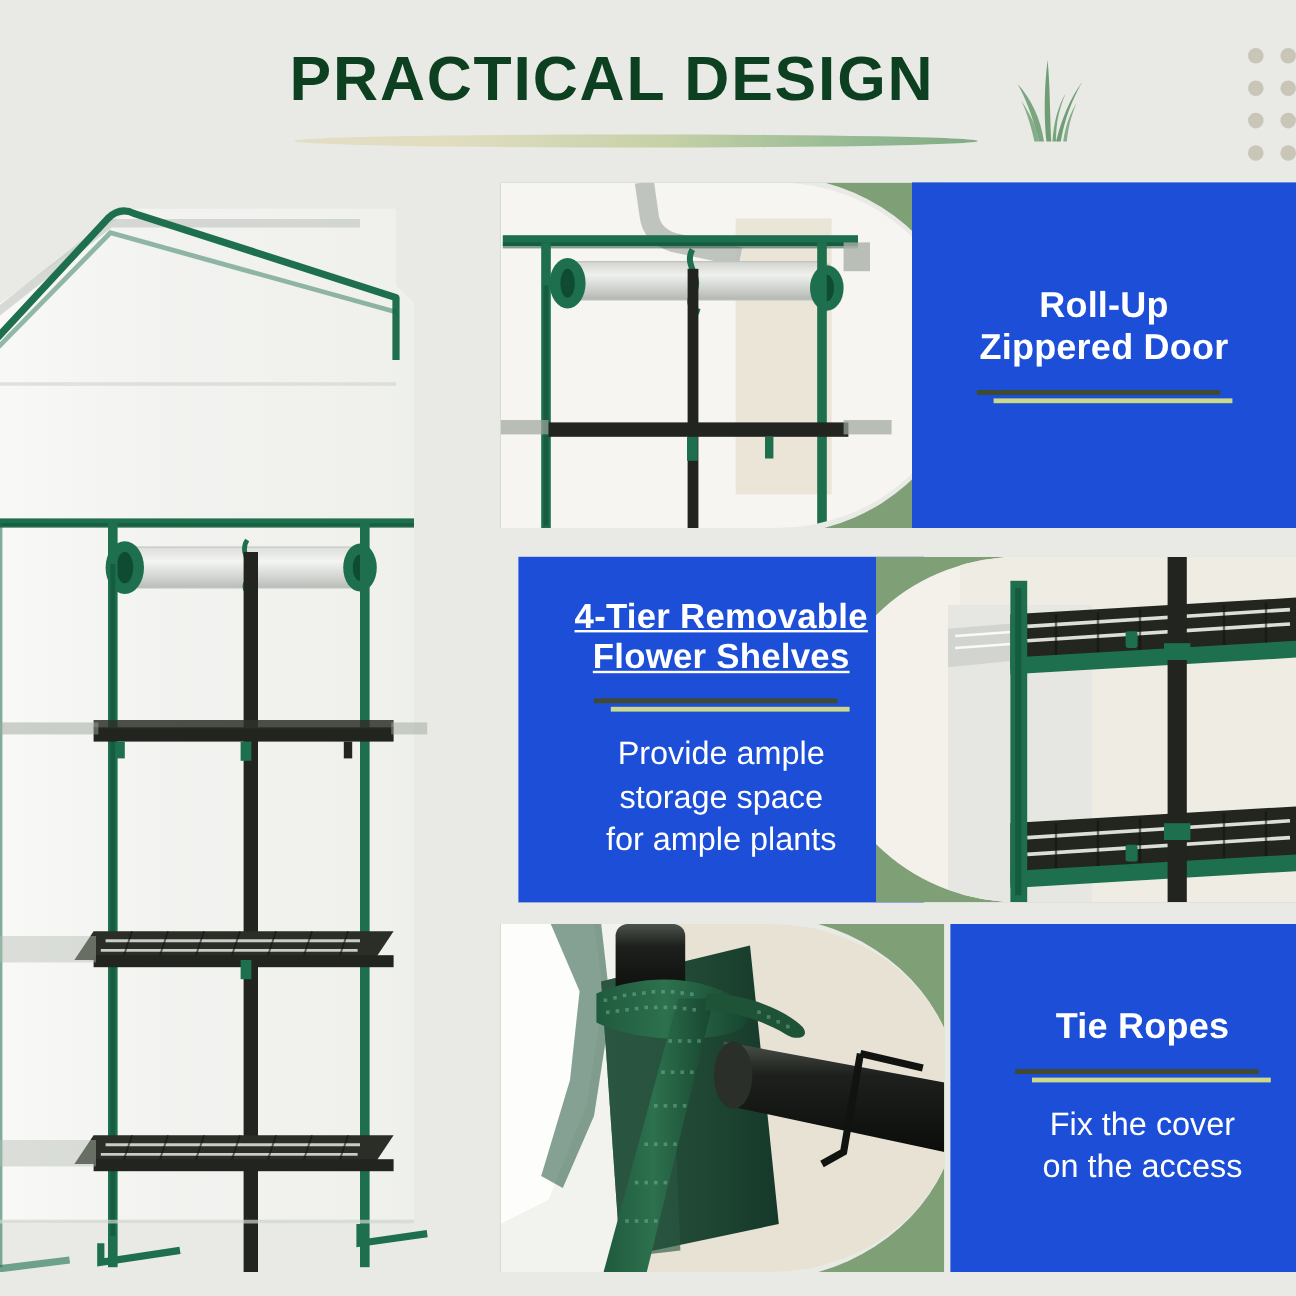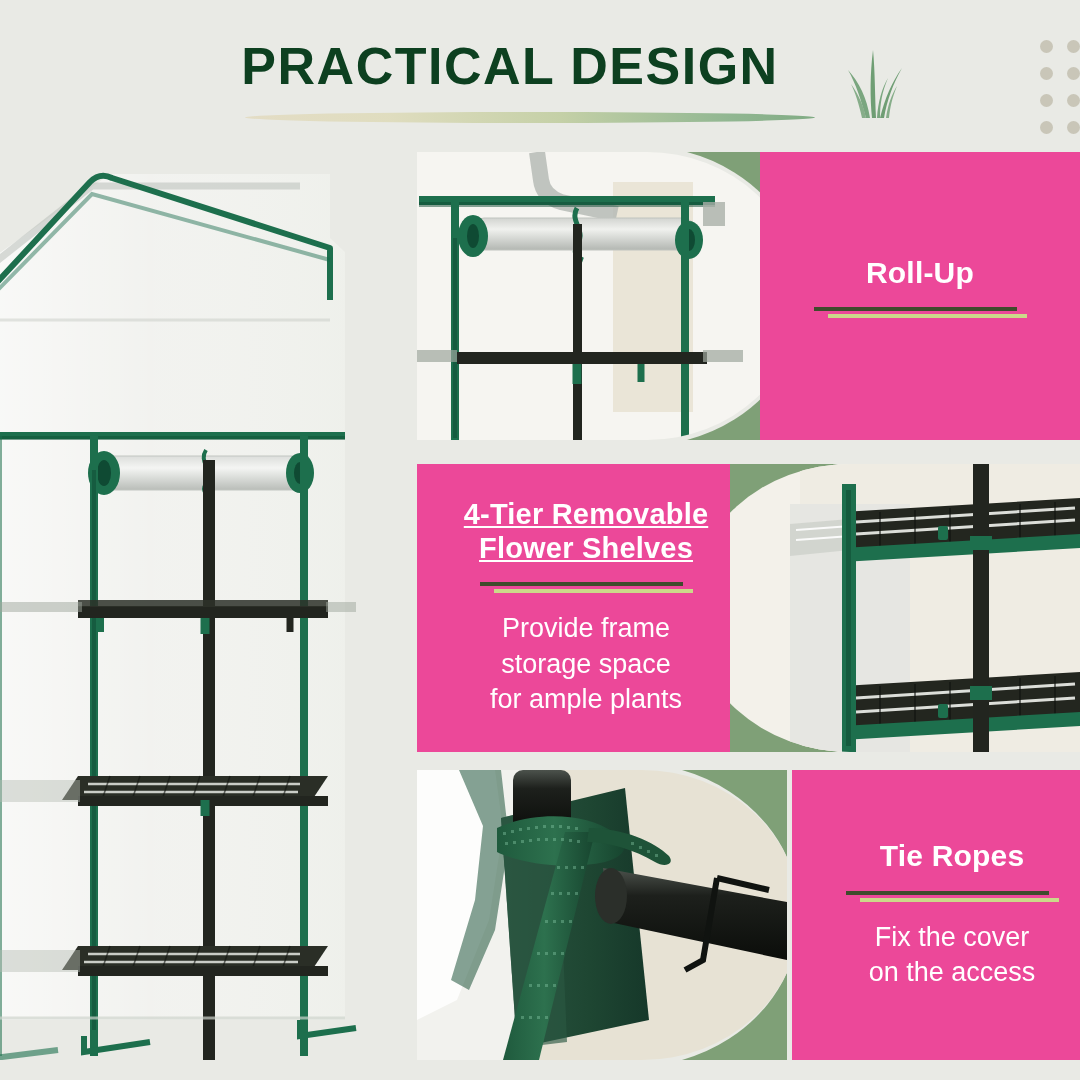--- a/index.html
+++ b/index.html
@@ -38,23 +38,23 @@
   }
 
   
   .row{position:absolute;}
   .row1{left:417px;top:152px;width:663px;height:288px;}
   .row2{left:417px;top:464px;width:663px;height:288px;}
   .row3{left:417px;top:770px;width:663px;height:290px;padding-left:32px;}
 
   .panel{
     position:absolute;top:0;height:100%;
-    background:#ec4899;
+    background:#1d4ed8;
     box-sizing:border-box;
-    display:flex;flex-direction:column;align-items:center;justify-content:center;
+    display:flex;flex-direction:column;align-items:center;justify-content:center;margin-left:15px;
   }
   
   .row1 .panel{right:0;width:320px;}
   .row1 .photo{left:0;width:370px;}
   
   .row2 .panel{left:0;width:338px;}
   .row2 .photo{right:0;width:350px;}
   
   .row3 .panel{right:0;width:320px;}
   .row3 .photo{left:0;width:370px;}
@@ -269,41 +269,42 @@
           <path d="M224 212 L224 230" stroke="#1d6f4d" stroke-width="7"></path>
 
           <rect x="286" y="50" width="22" height="24" fill="#aab0a9" opacity=".8"></rect>
         </g>
       </svg>
     </div>
 
     <div class="panel">
       <div class="feat-title">
         <span>Roll-Up</span><br>
+        <span>Zippered Door</span>
       </div>
       <div class="divider">
         <div class="d-dark"></div>
           <div class="d-light"></div>
       </div>
     </div>
   </div>
 
   <div class="row row2">
 
     <div class="panel">
       <div class="feat-title small">
         <span>4-Tier Removable</span><br>
         <span>Flower Shelves</span>
       </div>
       <div class="divider">
         <div class="d-dark"></div>
           <div class="d-light"></div>
       </div>
       <div class="feat-desc">
-        <span>Provide frame</span><br>
+        <span>Provide ample</span><br>
         <span>storage space</span><br>
         <span>for ample plants</span>
       </div>
     </div>
 
     <div class="photo">
       <svg viewBox="0 0 350 288" preserveAspectRatio="none">
         <defs>
           <clipPath id="clip2">
             <path d="M350 0 L120 0 A160 144 0 0 0 120 288 L350 288 Z"></path>

